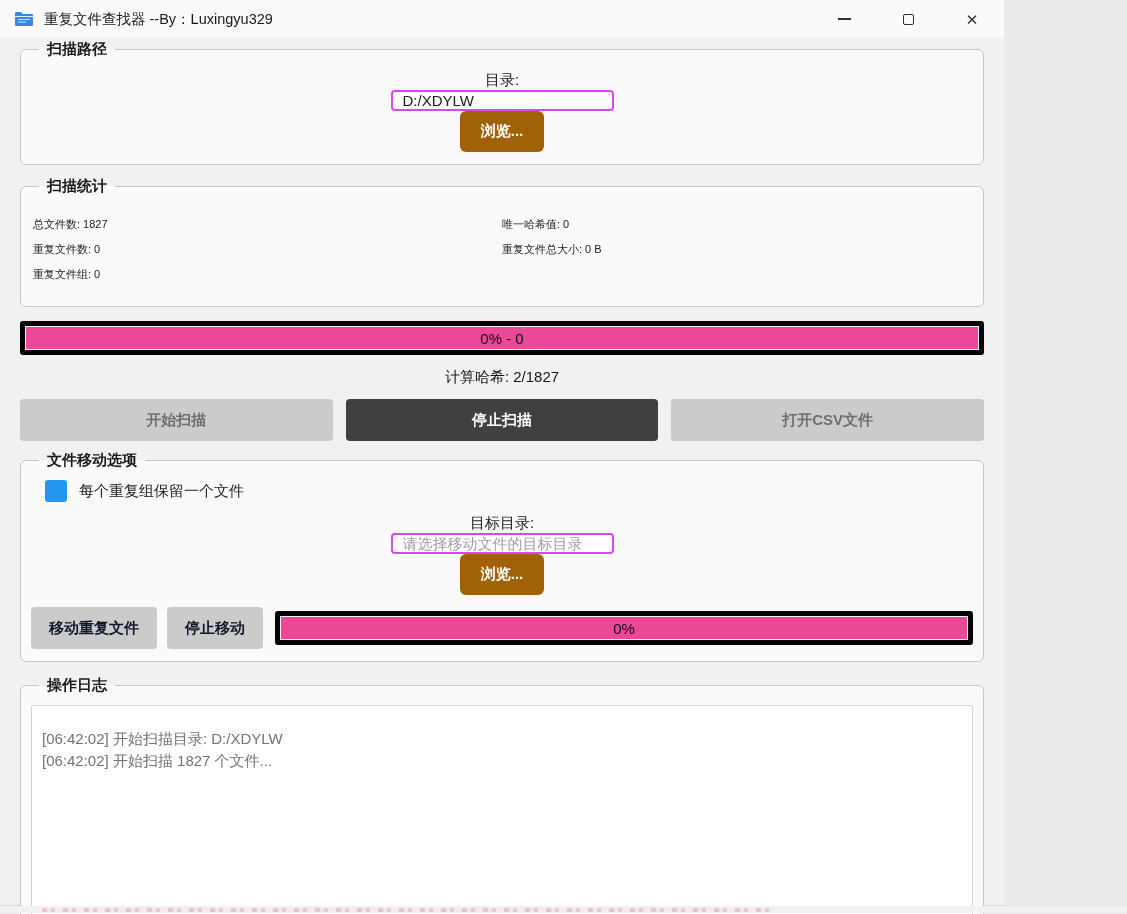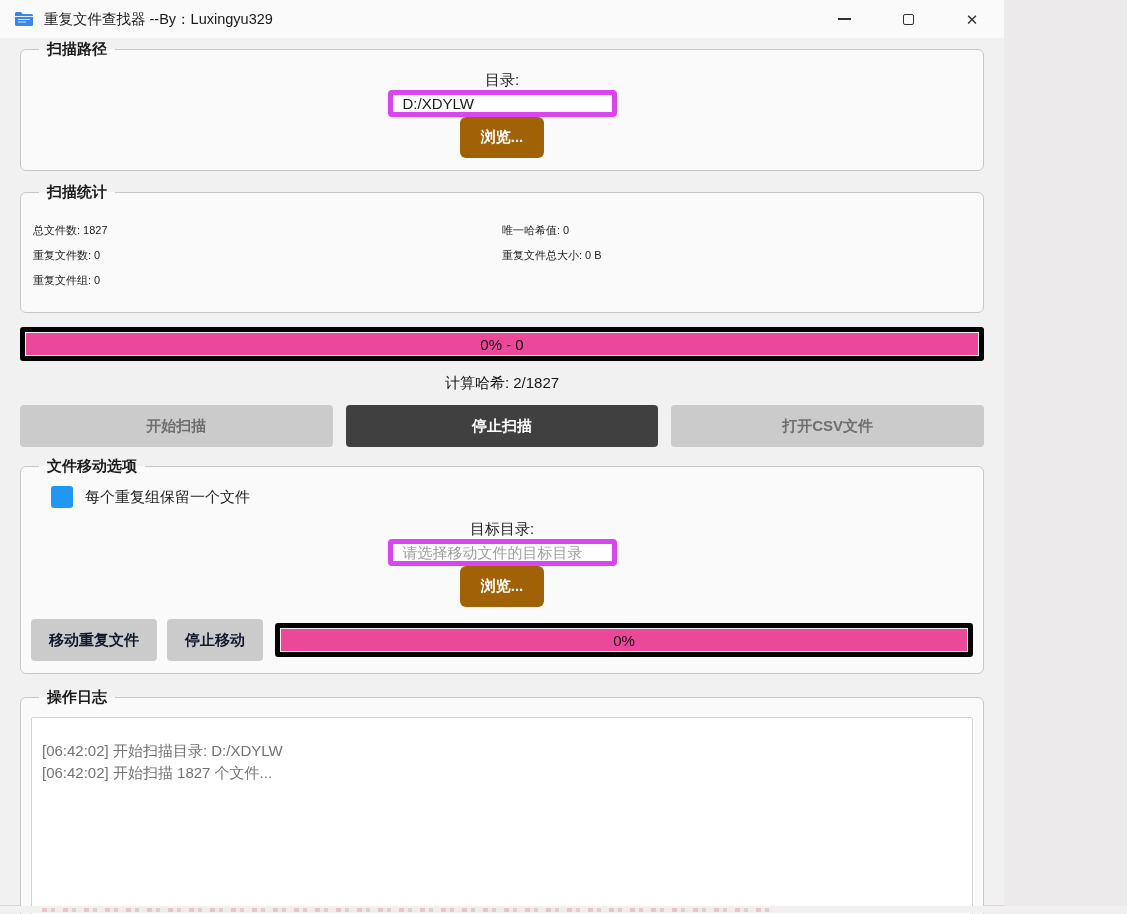--- a/index.html
+++ b/index.html
@@ -43,21 +43,21 @@
     padding: 6px 10px 12px 10px;
   }
   fieldset.group legend {
     font-size: 15px; font-weight: bold; color: #1a1a1a;
     margin-left: 8px; padding: 0 8px;
   }
   .row { display: flex; align-items: center; flex-direction: column; }
   .field-label { font-size: 15px; color: #1c1c1c; white-space: nowrap; }
   .text-input {
     flex: 1; height: 37px;
-    border: 5px solid #d946ef; border-radius: 4px;
+    border: 2px solid #d946ef; border-radius: 4px;
     background: #ffffff; padding: 0 10px;
     font-size: 15px; color: #1c1c1c;
     font-family: "Liberation Sans", "DejaVu Sans", sans-serif;
     outline: none; margin: 0 10px;
   }
   .text-input::placeholder { color: #9e9e9e; }
   .btn-blue {
     height: 41px; min-width: 84px; padding: 0 14px;
     background: #a16207; color: #ffffff;
     border: none; border-radius: 6px;
@@ -82,21 +82,21 @@
   .actions { display: flex; gap: 13px; }
   .btn-action {
     flex: 1; height: 42px;
     border: none; border-radius: 4px;
     font-size: 15px; font-weight: bold; cursor: pointer;
     font-family: "Liberation Sans", "DejaVu Sans", sans-serif;
   }
   .btn-gray { background: #cbcbcb; color: #6f6f6f; }
   .btn-primary { background: #404040; color: #ffffff; }
   
-  .check-row { display: flex; align-items: center; margin: 4px 2px 12px 20px; }
+  .check-row { display: flex; align-items: center; margin: 4px 2px 12px 14px; }
   .checkbox {
     width: 22px; height: 22px; background: #2196f3;
     border-radius: 3px; margin-right: 12px; flex: 0 0 auto; cursor: pointer;
   }
   .check-label { font-size: 15px; color: #1c1c1c; cursor: default; }
   .move-btn-row { display: flex; align-items: center; gap: 10px; margin-top: 12px; }
   .btn-move {
     height: 42px; padding: 8px 18px;
     background: #cbcbcb; color: #0f172a;
     border: none; border-radius: 4px;

